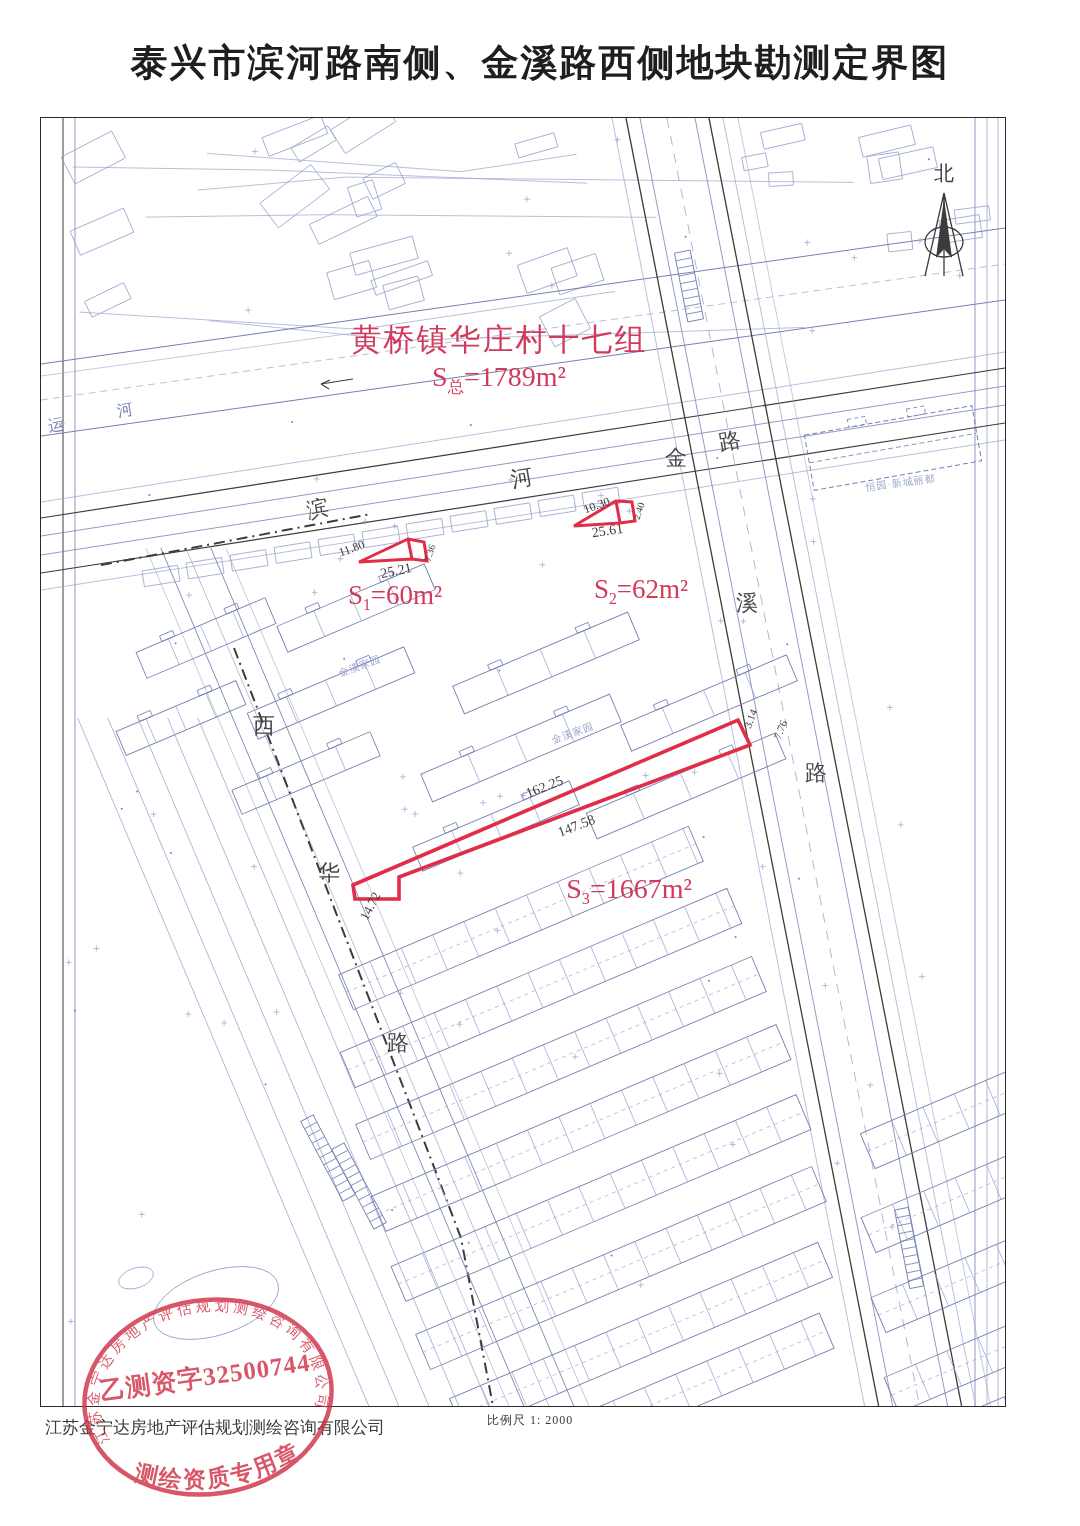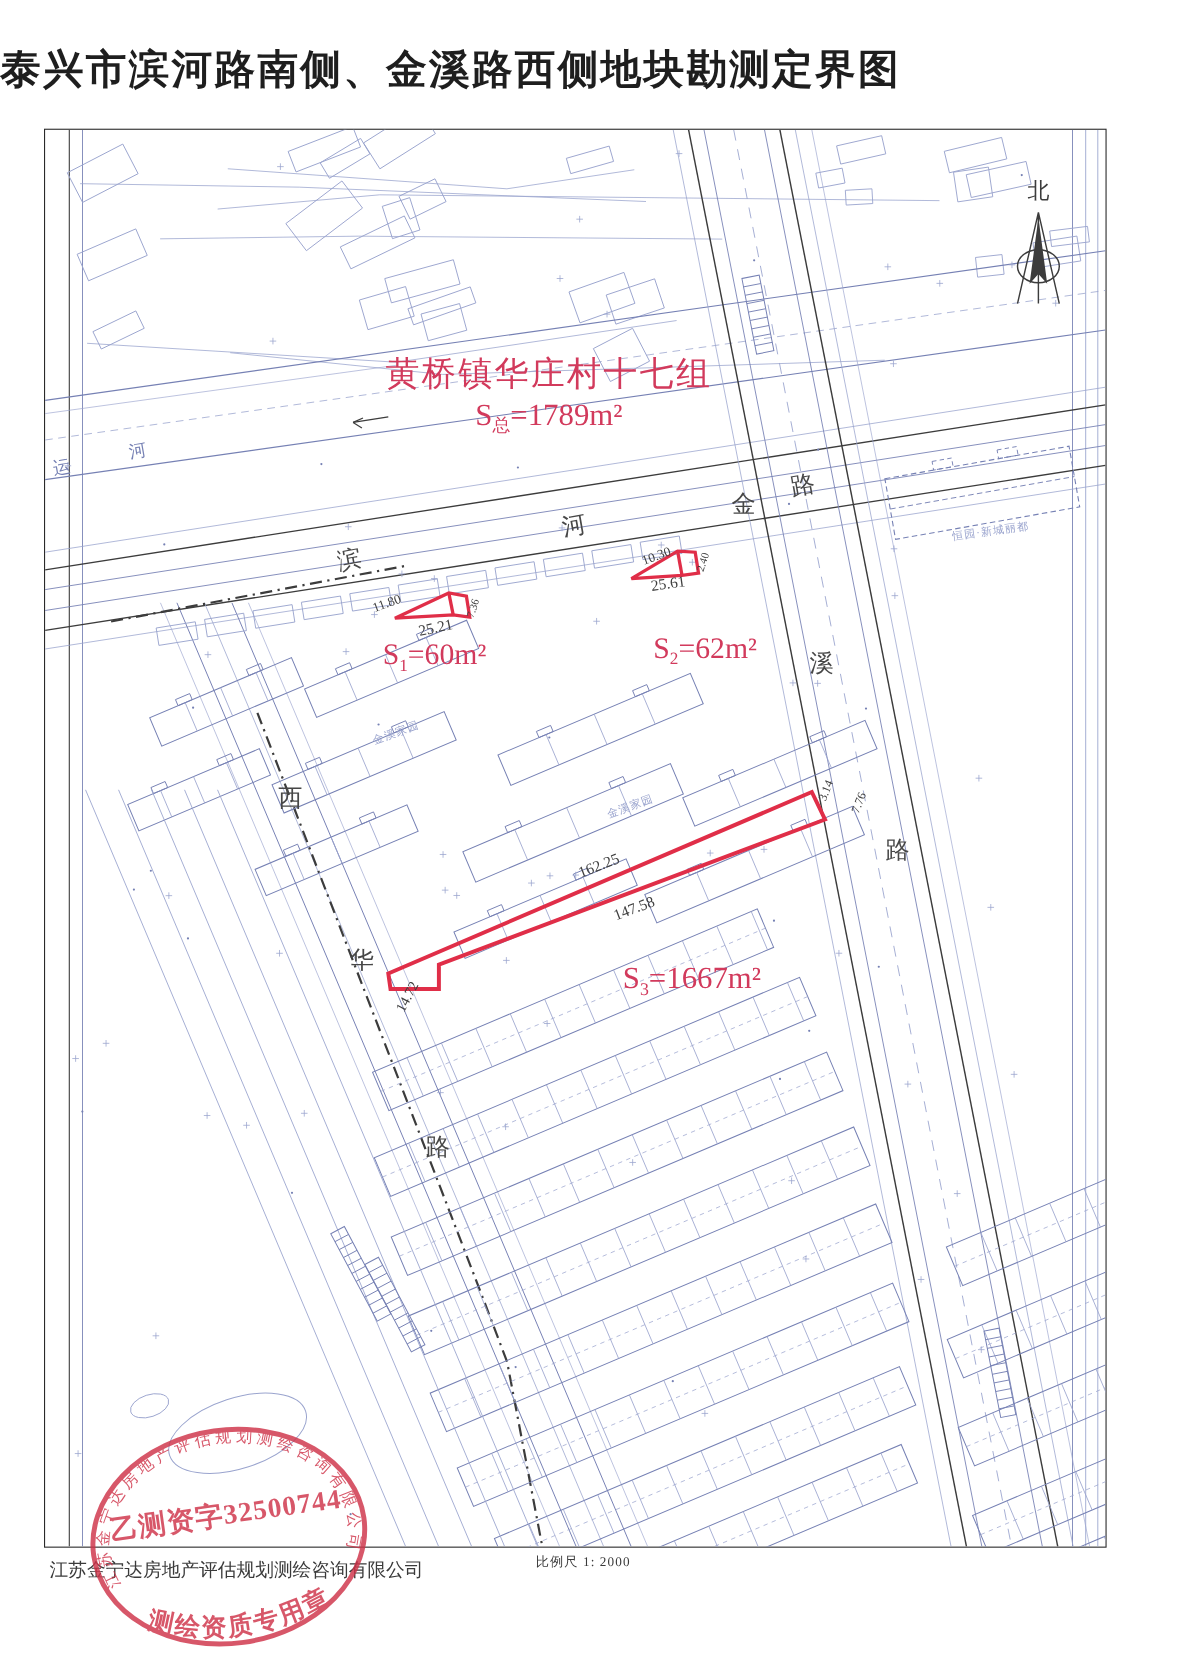--- a/index.html
+++ b/index.html
@@ -1,21 +1,21 @@
 <!DOCTYPE html>
 <html><head>
 <meta charset="utf-8">
 <style>
   html,body{margin:0;padding:0;background:#ffffff;}
   .page{
     position:relative;width:1080px;height:1526px;background:#fff;overflow:hidden;
     font-family:"Liberation Serif","DejaVu Serif",serif;
   }
   .title{
-    position:absolute;left:0;top:38px;width:1080px;margin:0;text-align:left;
+    position:absolute;left:0;top:38px;width:1080px;margin:0;text-align:center;
     font-size:37px;font-weight:600;letter-spacing:2px;color:#1e1e1e;
     font-family:"Liberation Serif","DejaVu Serif",serif;
   }
   .map-frame{
     position:absolute;left:40px;top:117px;width:964px;height:1288px;
     border:1.6px solid #2a2a2a;background:#fff;
   }
   #map-svg{position:absolute;left:0;top:0;}
   .footer-left{
     position:absolute;left:45px;top:1416px;color:#3a3a3a;font-size:17px;line-height:23px;

